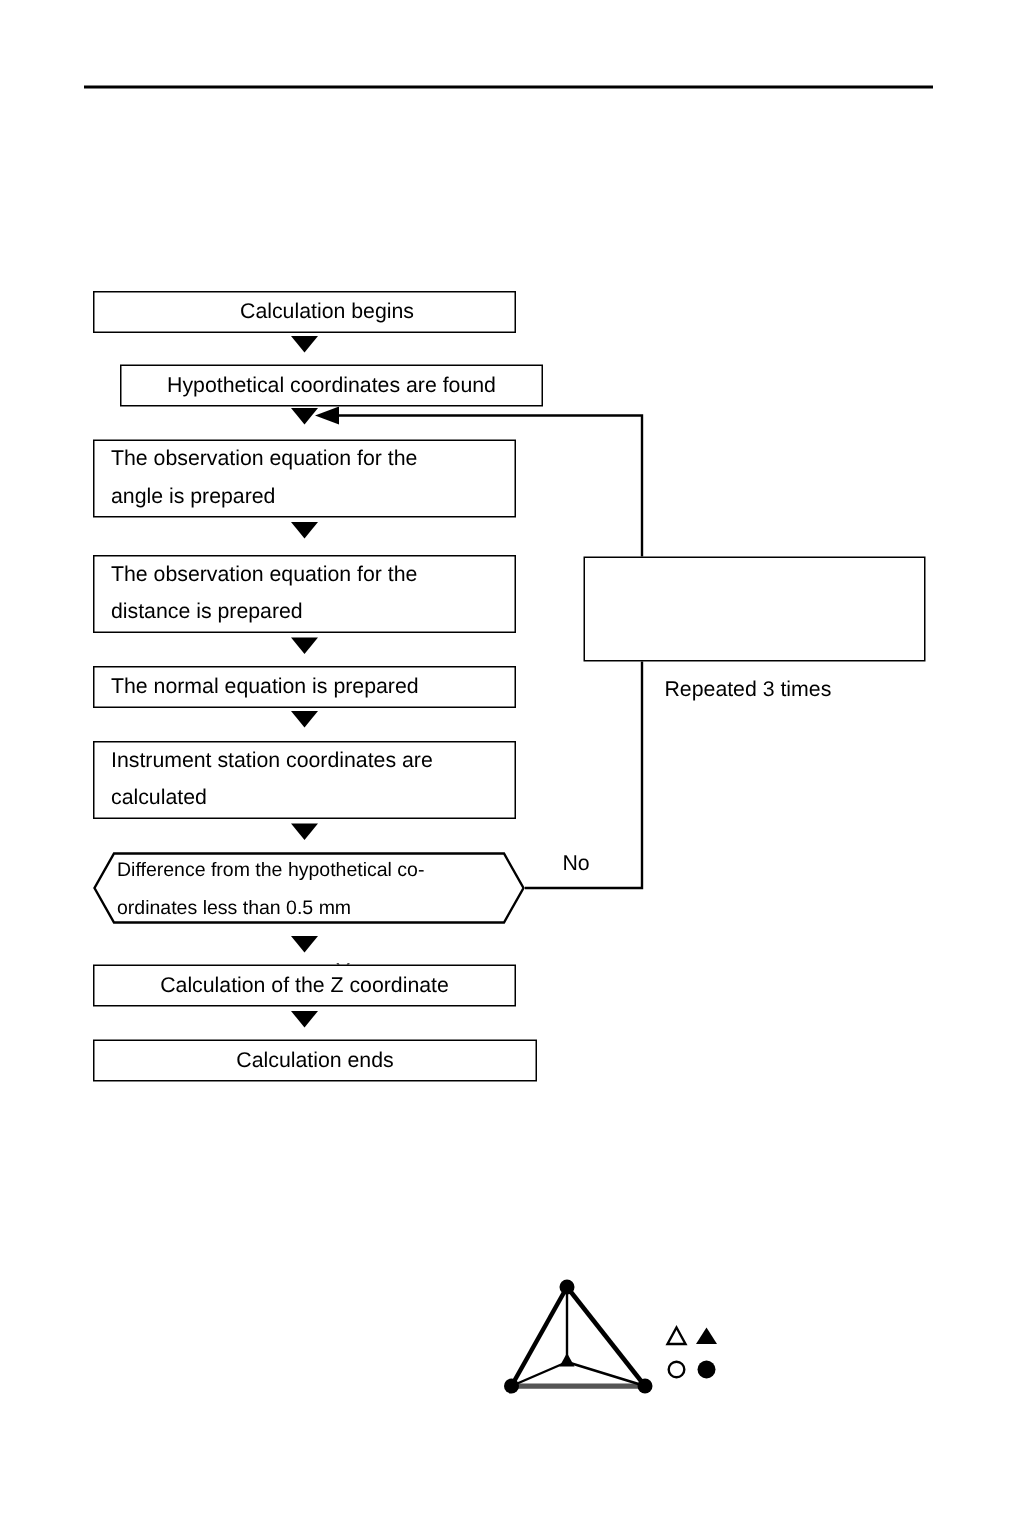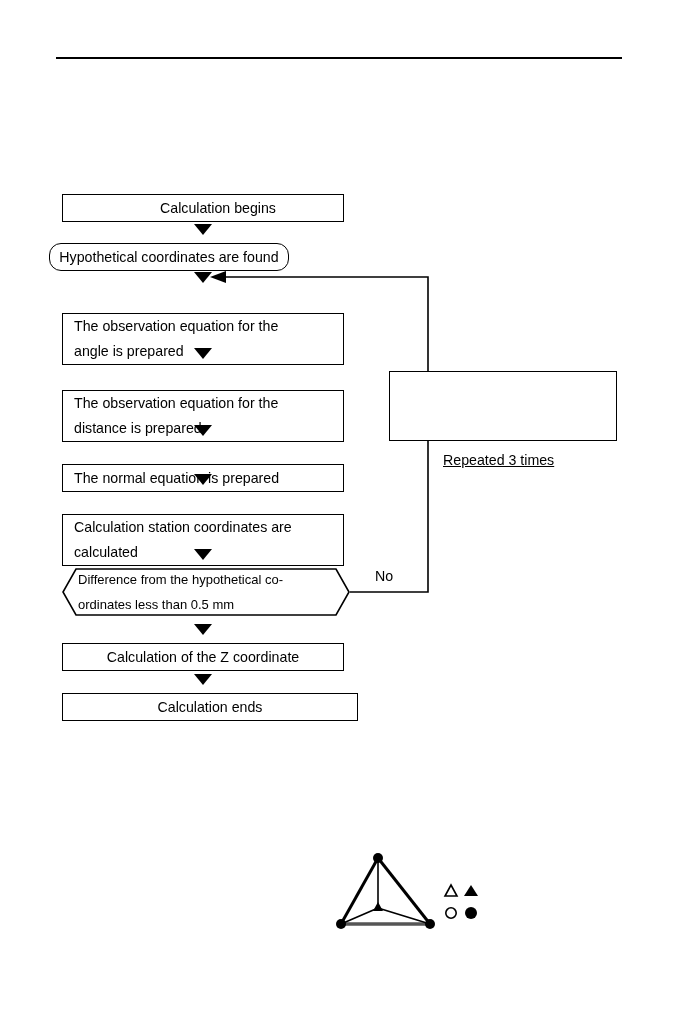--- a/index.html
+++ b/index.html
@@ -49,21 +49,20 @@
     justify-content: center;
   }
   .node.center {
     align-items: center;
     text-align: center;
   }
   .node.left {
     align-items: flex-start;
     text-align: left;
     padding-left: 11px;
-    margin-top: 20px;
   }
   .node .line {
     display: block;
     white-space: nowrap;
   }
 
   
   .blank-box {
     position: absolute;
     box-sizing: border-box;
@@ -134,21 +133,21 @@
     <path d="M 350 592 L 428 592 L 428 277 L 224 277" fill="none" stroke="#000000" stroke-width="1.6"></path>
 
     <polygon points="210,277 226,271 226,283" fill="#000000"></polygon>
   </svg>
 
   <div class="node center" style="left:62px; top:194px; width:282px; height:28px;padding-left:30px;">
     <span class="line">Calculation begins</span>
   </div>
   <div class="arrow-down" style="left:194px; top:224px;"></div>
 
-  <div class="node center" style="left:49px; top:243px; width:240px; height:28px;border-radius:12px;">
+  <div class="node center" style="left:80px; top:243px; width:282px; height:28px;">
     <span class="line">Hypothetical coordinates are found</span>
   </div>
   <div class="arrow-down" style="left:194px; top:272px;"></div>
 
   <div class="node left" style="left:62px; top:293px; width:282px; height:52px;">
     <span class="line">The observation equation for the</span>
     <span class="line">angle is prepared</span>
   </div>
   <div class="arrow-down" style="left:194px; top:348px;"></div>
 
@@ -157,39 +156,39 @@
     <span class="line">distance is prepared</span>
   </div>
   <div class="arrow-down" style="left:194px; top:425px;"></div>
 
   <div class="node left" style="left:62px; top:444px; width:282px; height:28px;">
     <span class="line">The normal equation is prepared</span>
   </div>
   <div class="arrow-down" style="left:194px; top:474px;"></div>
 
   <div class="node left" style="left:62px; top:494px; width:282px; height:52px;">
-    <span class="line">Calculation station coordinates are</span>
+    <span class="line">Instrument station coordinates are</span>
     <span class="line">calculated</span>
   </div>
   <div class="arrow-down" style="left:194px; top:549px;"></div>
 
   <div class="hexagon-wrap" style="left:62px; top:568px; width:288px; height:48px;">
     <svg width="288" height="48">
       <polygon points="14,1 274,1 287,24 274,47 14,47 1,24" fill="#ffffff" stroke="#000000" stroke-width="1.6"></polygon>
     </svg>
     <div class="hexagon-text">
       <span class="line">Difference from the hypothetical co-</span>
       <span class="line">ordinates less than 0.5 mm</span>
     </div>
   </div>
   <div class="arrow-down" style="left:194px; top:624px;"></div>
 
   <div class="label" style="left:375px; top:568px;text-align:right;">No</div>
   <div class="label" style="left:224px; top:623px;margin-top:17px;">Yes</div>
-  <div class="label" style="left:443px; top:452px;text-decoration:underline;">Repeated 3 times</div>
+  <div class="label" style="left:443px; top:452px;">Repeated 3 times</div>
 
   <div class="blank-box" style="left:389px; top:371px; width:228px; height:70px;"></div>
 
   <div class="node center" style="left:62px; top:643px; width:282px; height:28px;">
     <span class="line">Calculation of the Z coordinate</span>
   </div>
   <div class="arrow-down" style="left:194px; top:674px;"></div>
 
   <div class="node center" style="left:62px; top:693px; width:296px; height:28px;">
     <span class="line">Calculation ends</span>

